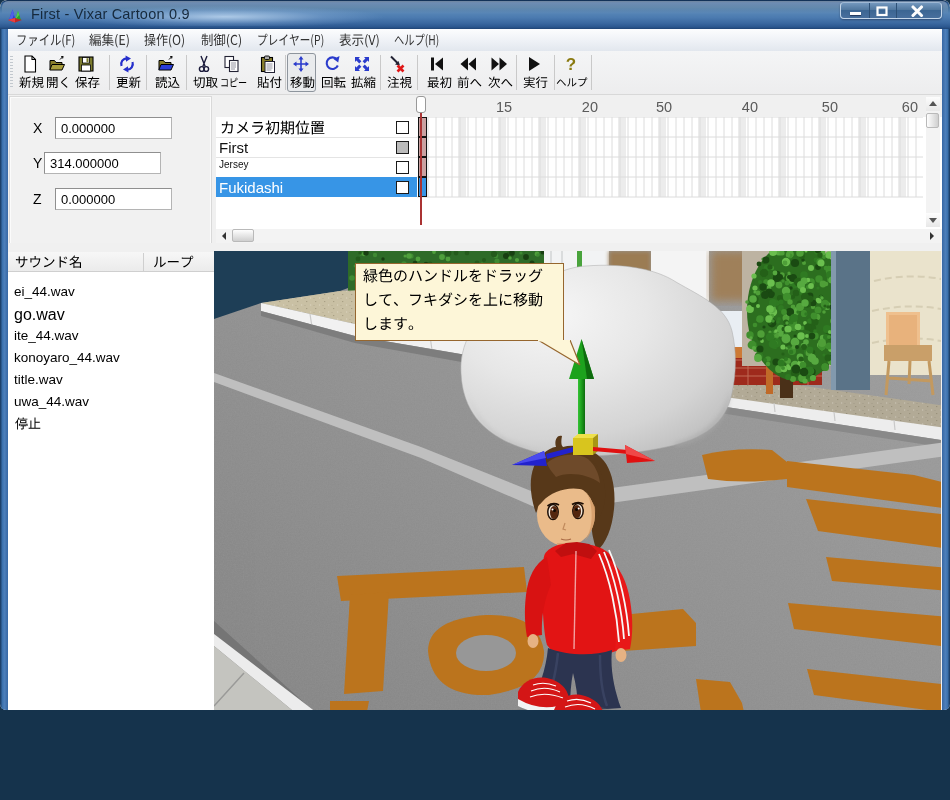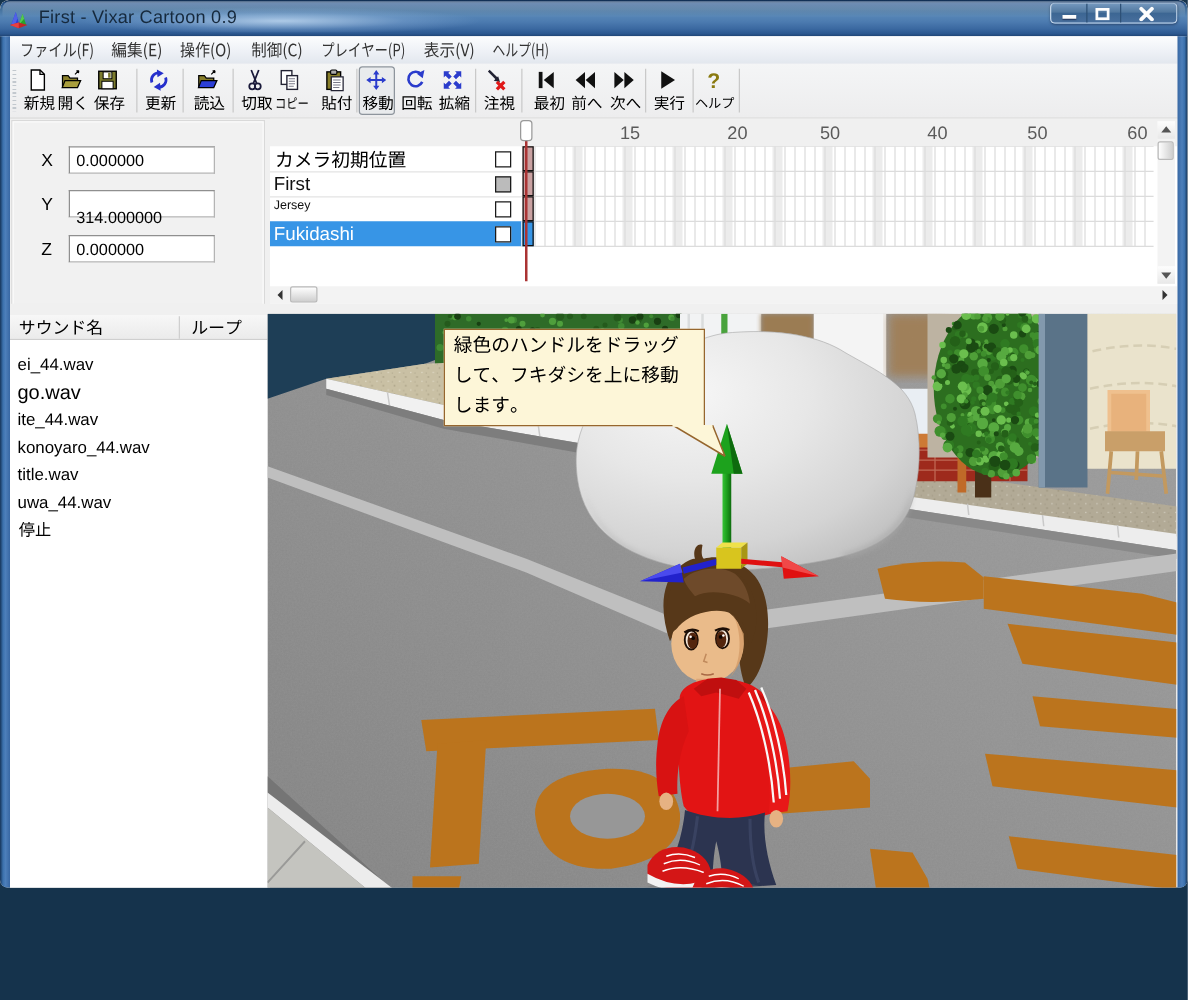--- a/index.html
+++ b/index.html
@@ -191,21 +191,21 @@
     </svg>
     <svg style="position:absolute;left:555.2px;top:77.3px;" width="33" height="15">
       <path transform="translate(1,9.2) scale(1.0,1)" d="M0.7 -3 1.4 -2.2C1.6 -2.4 1.8 -2.7 2 -3C2.5 -3.5 3.4 -4.7 3.9 -5.3C4.3 -5.8 4.5 -5.8 4.9 -5.4C5.3 -5 6.3 -3.9 6.9 -3.2C7.6 -2.5 8.5 -1.4 9.2 -0.5L10 -1.2C9.1 -2.1 8.1 -3.3 7.4 -4C6.8 -4.7 5.9 -5.6 5.2 -6.2C4.5 -6.9 4 -6.8 3.5 -6.1C2.8 -5.3 1.9 -4.2 1.4 -3.7C1.1 -3.4 0.9 -3.2 0.7 -3Z M16 -0.2 16.6 0.2C16.6 0.2 16.7 0.1 16.9 0C18.1 -0.6 19.6 -1.7 20.5 -2.9L20 -3.6C19.2 -2.4 17.9 -1.5 16.9 -1C16.9 -1.4 16.9 -6.4 16.9 -7.1C16.9 -7.5 17 -7.8 17 -7.9H16C16 -7.8 16.1 -7.5 16.1 -7.1C16.1 -6.4 16.1 -1.3 16.1 -0.8C16.1 -0.6 16 -0.4 16 -0.2ZM11.2 -0.3 12 0.3C12.9 -0.5 13.5 -1.5 13.8 -2.6C14.1 -3.7 14.2 -5.9 14.2 -7.1C14.2 -7.4 14.2 -7.7 14.2 -7.8H13.3C13.3 -7.6 13.3 -7.4 13.3 -7.1C13.3 -5.9 13.3 -3.8 13 -2.9C12.7 -1.8 12.1 -0.9 11.2 -0.3Z M29.5 -7.5C29.5 -7.9 29.8 -8.2 30.1 -8.2C30.5 -8.2 30.8 -7.9 30.8 -7.5C30.8 -7.2 30.5 -6.8 30.1 -6.8C29.8 -6.8 29.5 -7.2 29.5 -7.5ZM29 -7.5C29 -7.4 29 -7.3 29 -7.2L28.7 -7.2C28.2 -7.2 24 -7.2 23.4 -7.2C23.1 -7.2 22.7 -7.2 22.4 -7.3V-6.3C22.6 -6.3 23 -6.4 23.4 -6.4C24 -6.4 28.2 -6.4 28.8 -6.4C28.6 -5.4 28.2 -3.9 27.4 -2.9C26.5 -1.8 25.3 -0.9 23.3 -0.4L24 0.4C26 -0.2 27.2 -1.2 28.2 -2.4C29 -3.5 29.5 -5.2 29.7 -6.3L29.7 -6.4C29.9 -6.4 30 -6.4 30.1 -6.4C30.8 -6.4 31.3 -6.9 31.3 -7.5C31.3 -8.2 30.8 -8.7 30.1 -8.7C29.5 -8.7 29 -8.2 29 -7.5Z" fill="#000000"></path>
     </svg>
     <div class="a" style="left:8px;top:95px;width:208px;height:676px;background:#f0f0f0"></div>
     <div class="a" style="left:10px;top:97px;width:201px;height:148px;background:#f1f1f1;border:1px solid #fbfbfb;box-shadow:0 0 0 1px #d9d9d9"></div>
     <div class="a" style="left:33px;top:120px;font-size:14px;color:#000">X</div>
     <div class="a" style="left:33px;top:155px;font-size:14px;color:#000">Y</div>
     <div class="a" style="left:33px;top:191px;font-size:14px;color:#000">Z</div>
     <div class="a" style="left:55px;top:117px;width:117px;height:22px;background:#fff;border:1px solid #b4b4b4;border-top-color:#8f8f8f;border-left-color:#8f8f8f;font-size:13px;color:#000;padding:3px 0 0 5px">0.000000</div>
-    <div class="a" style="left:55px;top:152px;width:117px;height:22px;background:#fff;border:1px solid #b4b4b4;border-top-color:#8f8f8f;border-left-color:#8f8f8f;font-size:13px;color:#000;padding:13px 0 0 5px">314.000000</div>
+    <div class="a" style="left:44px;top:152px;width:117px;height:22px;background:#fff;border:1px solid #b4b4b4;border-top-color:#8f8f8f;border-left-color:#8f8f8f;font-size:13px;color:#000;padding:3px 0 0 5px">314.000000</div>
     <div class="a" style="left:55px;top:188px;width:117px;height:22px;background:#fff;border:1px solid #b4b4b4;border-top-color:#8f8f8f;border-left-color:#8f8f8f;font-size:13px;color:#000;padding:3px 0 0 5px">0.000000</div>
     <div class="a" style="left:8px;top:252px;width:206px;height:519px;background:#fff;border-top:1px solid #d5d5d5"></div>
     <div class="a" style="left:8px;top:252px;width:206px;height:20px;background:linear-gradient(180deg,#f7f7f7,#ebebeb);border-bottom:1px solid #cfcfcf"></div>
     <div class="a" style="left:143px;top:253px;width:1px;height:18px;background:#cfcfcf"></div>
     <svg style="position:absolute;left:14px;top:255.1px;" width="69" height="18">
       <path transform="translate(1,11.9) scale(1.0,1)" d="M0.9 -7.8V-6.6C1.1 -6.6 1.7 -6.7 2.3 -6.7H3.7V-4.5C3.7 -4 3.7 -3.4 3.7 -3.3H4.8C4.8 -3.4 4.8 -4 4.8 -4.5V-6.7H8.6V-6.1C8.6 -2.3 7.4 -1.2 5 -0.2L5.9 0.6C9 -0.8 9.7 -2.6 9.7 -6.2V-6.7H11.2C11.8 -6.7 12.3 -6.7 12.4 -6.6V-7.8C12.3 -7.7 11.8 -7.7 11.2 -7.7H9.7V-9.4C9.7 -9.9 9.8 -10.4 9.8 -10.5H8.6C8.6 -10.4 8.6 -9.9 8.6 -9.4V-7.7H4.8V-9.4C4.8 -9.9 4.8 -10.3 4.9 -10.4H3.7C3.7 -10.1 3.7 -9.7 3.7 -9.4V-7.7H2.3C1.7 -7.7 1 -7.8 0.9 -7.8Z M25.4 -8.2 24.7 -8.7C24.5 -8.6 24.2 -8.5 23.7 -8.5H20.7V-9.8C20.7 -10.1 20.7 -10.4 20.8 -10.8H19.5C19.6 -10.4 19.6 -10.1 19.6 -9.8V-8.5H16.6C16.1 -8.5 15.7 -8.6 15.3 -8.6C15.4 -8.3 15.4 -7.8 15.4 -7.6C15.4 -7.1 15.4 -5.6 15.4 -5.2C15.4 -4.9 15.4 -4.6 15.3 -4.3H16.5C16.5 -4.5 16.5 -4.9 16.5 -5.1C16.5 -5.5 16.5 -7 16.5 -7.5H24C23.9 -6.4 23.4 -4.8 22.7 -3.6C21.9 -2.3 20.4 -1.3 19.1 -0.9C18.6 -0.7 18.1 -0.6 17.7 -0.5L18.5 0.5C21 -0.2 22.9 -1.6 23.9 -3.3C24.6 -4.6 25 -6.3 25.2 -7.4C25.3 -7.6 25.3 -8 25.4 -8.2Z M30.1 -9.9 29.3 -9.1C30.3 -8.4 32 -7 32.7 -6.3L33.5 -7.1C32.8 -7.9 31 -9.3 30.1 -9.9ZM28.9 -0.9 29.6 0.3C31.9 -0.2 33.6 -1 34.9 -1.8C37 -3.1 38.5 -5 39.5 -6.6L38.8 -7.8C38 -6.1 36.4 -4.1 34.3 -2.8C33 -2 31.3 -1.2 28.9 -0.9Z M49.4 -9.7 48.6 -9.4C49.1 -8.8 49.5 -8 49.8 -7.3L50.6 -7.7C50.3 -8.3 49.7 -9.2 49.4 -9.7ZM51 -10.4 50.2 -10C50.7 -9.4 51.1 -8.7 51.5 -8L52.3 -8.4C51.9 -9 51.3 -9.9 51 -10.4ZM44.6 -1C44.6 -0.5 44.6 0.1 44.5 0.6H45.8C45.8 0.1 45.8 -0.6 45.8 -1V-5.5C47.2 -5 49.6 -4.1 51 -3.3L51.5 -4.4C50.1 -5.2 47.5 -6.1 45.8 -6.7V-8.9C45.8 -9.3 45.8 -9.9 45.8 -10.3H44.5C44.6 -9.9 44.6 -9.2 44.6 -8.9C44.6 -7.7 44.6 -1.8 44.6 -1Z M59.1 -11.4C58.3 -9.9 56.7 -8.2 54.5 -7C54.7 -6.8 55.1 -6.4 55.2 -6.2C55.9 -6.6 56.5 -7 57 -7.4C57.9 -6.8 58.9 -5.9 59.5 -5.2C58 -4 56.2 -3.1 54.4 -2.6C54.6 -2.4 54.9 -2 55 -1.7C56.1 -2.1 57.3 -2.6 58.4 -3.2V1.1H59.4V0.5H64.9V1.1H66V-4.7H60.4C62 -6 63.3 -7.7 64.1 -9.7L63.5 -10L63.3 -10H59.4C59.7 -10.4 60 -10.8 60.2 -11.2ZM64.9 -0.4H59.4V-3.7H64.9ZM58.7 -9.1H62.7C62.2 -7.9 61.3 -6.8 60.3 -5.9C59.7 -6.6 58.7 -7.4 57.7 -8.1C58.1 -8.4 58.4 -8.7 58.7 -9.1Z" fill="#000000"></path>
     </svg>
     <svg style="position:absolute;left:152px;top:255.1px;" width="42" height="18">
       <path transform="translate(1,11.9) scale(1.0,1)" d="M7.1 -0.3 7.8 0.3C7.9 0.2 8 0.1 8.2 0C9.8 -0.8 11.7 -2.2 12.9 -3.7L12.2 -4.7C11.2 -3.1 9.5 -1.9 8.3 -1.3C8.3 -1.8 8.3 -8.3 8.3 -9.1C8.3 -9.6 8.3 -10 8.3 -10.1H7.1C7.1 -10 7.2 -9.6 7.2 -9.1C7.2 -8.3 7.2 -1.7 7.2 -1C7.2 -0.8 7.1 -0.5 7.1 -0.3ZM0.9 -0.4 1.9 0.3C3 -0.6 3.9 -1.9 4.3 -3.4C4.7 -4.7 4.7 -7.6 4.7 -9.1C4.7 -9.5 4.8 -9.9 4.8 -10.1H3.6C3.6 -9.8 3.6 -9.5 3.6 -9.1C3.6 -7.6 3.6 -4.9 3.2 -3.7C2.8 -2.4 2 -1.2 0.9 -0.4Z M14.9 -5.8V-4.5C15.3 -4.6 16 -4.6 16.8 -4.6C17.8 -4.6 23.2 -4.6 24.2 -4.6C24.8 -4.6 25.3 -4.5 25.6 -4.5V-5.8C25.3 -5.8 24.8 -5.8 24.2 -5.8C23.2 -5.8 17.8 -5.8 16.8 -5.8C16 -5.8 15.3 -5.8 14.9 -5.8Z M37.9 -9.7C37.9 -10.2 38.3 -10.6 38.8 -10.6C39.3 -10.6 39.7 -10.2 39.7 -9.7C39.7 -9.2 39.3 -8.8 38.8 -8.8C38.3 -8.8 37.9 -9.2 37.9 -9.7ZM37.2 -9.7C37.2 -9.5 37.3 -9.4 37.3 -9.3L36.9 -9.2C36.3 -9.2 30.9 -9.2 30.1 -9.2C29.7 -9.2 29.1 -9.3 28.8 -9.3V-8.1C29.1 -8.2 29.6 -8.2 30.1 -8.2C30.9 -8.2 36.2 -8.2 37 -8.2C36.8 -6.9 36.2 -5 35.2 -3.8C34.1 -2.3 32.6 -1.2 30 -0.5L30.9 0.5C33.4 -0.3 35 -1.6 36.2 -3.1C37.3 -4.5 37.9 -6.7 38.2 -8.1L38.2 -8.3C38.4 -8.2 38.6 -8.2 38.8 -8.2C39.6 -8.2 40.3 -8.9 40.3 -9.7C40.3 -10.5 39.6 -11.2 38.8 -11.2C37.9 -11.2 37.2 -10.5 37.2 -9.7Z" fill="#000000"></path>
     </svg>

